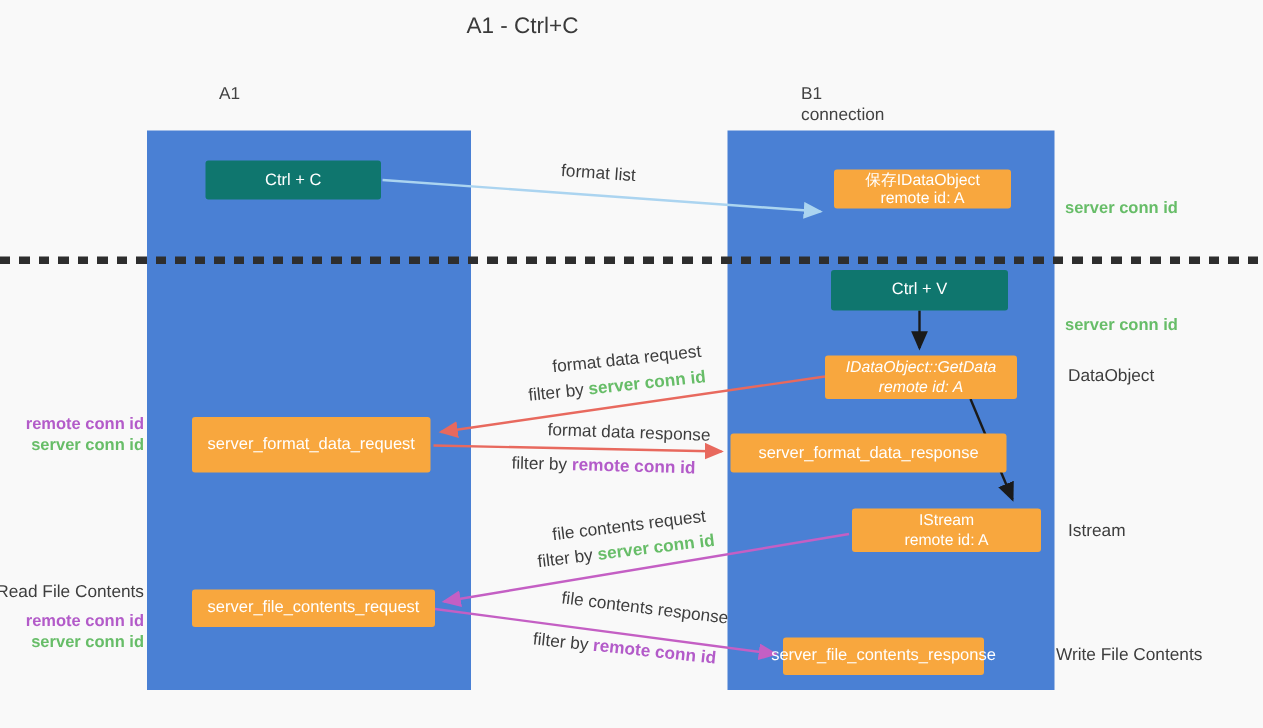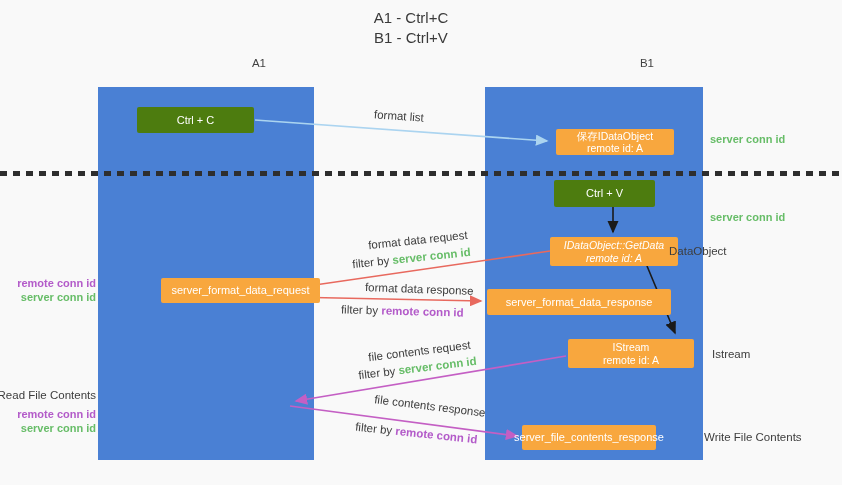--- a/index.html
+++ b/index.html
@@ -1,69 +1,69 @@
 <!DOCTYPE html>
 <html><head>
 <meta charset="utf-8">
 <style>
   html,body { margin:0; padding:0; background:#f9f9f9; }
   .stage {
     position:relative; width:842px; height:485px; background:#f9f9f9;
     font-family:"Liberation Sans", sans-serif; overflow:hidden;
   }
   .title {
-    position:absolute; left:311px; top:8px; width:200px; text-align:center;
+    position:absolute; left:311px; top:8px; width:200px; 
     font-size:15px; line-height:20px; color:#3a3a3a; z-index:2;
   }
   .lane { position:absolute; top:87px; height:373px; background:#4a80d4; z-index:0; }
   .lane-left  { left:98px;  width:216px; }
   .lane-right { left:485px; width:218px; }
   .lane-header {
-    position:absolute; top:56px; width:120px; text-align:right;
+    position:absolute; top:56px; width:120px; text-align:left;
     font-size:11.5px; line-height:14px; color:#424242; z-index:2;
   }
   .header-left  { left:146px; }
   .header-right { left:534px; }
   .divider {
     position:absolute; left:0; top:171px; width:842px; height:5px; z-index:3;
     background:repeating-linear-gradient(90deg,#2e2e2e 0 7px,transparent 7px 13px);
   }
   .node {
     position:absolute; display:flex; flex-direction:column; align-items:center;
     justify-content:center; color:#ffffff; text-align:center; border-radius:2px;
     z-index:2; font-size:11px; line-height:13px;
   }
   .node-2line { font-size:10.5px; line-height:12.5px; }
-  .green  { background:#4d7c0f; }
+  .green  { background:#0f766e; }
   .orange { background:#f8a73e; }
   .edge-label {
     position:absolute; font-size:11.5px; color:#3d3d3d; white-space:nowrap; z-index:2;
   }
   .side-label { position:absolute; font-size:11px; white-space:nowrap; z-index:2; color:#3d3d3d; }
   .side-plain { font-size:11.5px; }
   .align-right { right:746px; text-align:right; }
   .bold-green  { color:#67bd68; font-weight:bold; }
   .bold-purple { color:#b35bc9; font-weight:bold; }
   svg.arrows { position:absolute; left:0; top:0; z-index:1; }
 </style>
 </head>
 <body>
 
 <div class="stage">
 
   <div class="title">
     <div>A1 - Ctrl+C</div>
-    <div>B1 - Ctrl+V</div>
   </div>
 
   <div class="lane-header header-left">
     <div>A1</div>
   </div>
   <div class="lane-header header-right">
     <div>B1</div>
+    <div>connection</div>
   </div>
 
   <div class="lane lane-left"></div>
   <div class="lane lane-right"></div>
 
   <svg class="arrows" width="842" height="485" viewBox="0 0 842 485">
     <defs>
       <marker id="m-blue" markerWidth="9" markerHeight="7" refX="7" refY="3.5" orient="auto">
         <path d="M0,0 L8,3.5 L0,7 Z" fill="#abd4f0"></path>
       </marker>
@@ -85,47 +85,50 @@
     <line x1="566" y1="356" x2="296" y2="401" stroke="#c45fc4" stroke-width="1.6" marker-end="url(#m-magenta)"></line>
     <line x1="290" y1="406" x2="517" y2="436" stroke="#c45fc4" stroke-width="1.6" marker-end="url(#m-magenta)"></line>
   </svg>
 
   <div class="divider"></div>
 
   <div class="node green" style="left:137px; top:107px; width:117px; height:26px;">
     <span>Ctrl + C</span>
   </div>
 
-  <div class="node orange node-2line" style="left:556px; top:129px; width:118px; height:26px;">
+  <div class="node orange node-2line" style="left:556px; top:113px; width:118px; height:26px;">
     <span>保存IDataObject</span>
     <span>remote id: A</span>
   </div>
 
-  <div class="node green" style="left:554px; top:180px; width:101px; height:27px;">
+  <div class="node green" style="left:554px; top:180px; width:118px; height:27px;">
     <span>Ctrl + V</span>
   </div>
 
   <div class="node orange node-2line" style="left:550px; top:237px; width:128px; height:29px;font-style:italic;">
     <span>IDataObject::GetData</span>
     <span>remote id: A</span>
   </div>
 
-  <div class="node orange" style="left:128px; top:278px; width:159px; height:25px;margin-left:33px;">
+  <div class="node orange" style="left:128px; top:278px; width:159px; height:37px;">
     <span>server_format_data_request</span>
   </div>
 
   <div class="node orange" style="left:487px; top:289px; width:184px; height:26px;">
     <span>server_format_data_response</span>
   </div>
 
   <div class="node orange node-2line" style="left:568px; top:339px; width:126px; height:29px;">
     <span>IStream</span>
     <span>remote id: A</span>
   </div>
 
+  <div class="node orange" style="left:128px; top:393px; width:162px; height:25px;">
+    <span>server_file_contents_request</span>
+  </div>
 
   <div class="node orange" style="left:522px; top:425px; width:134px; height:25px;">
     <span>server_file_contents_response</span>
   </div>
 
   <div class="edge-label" style="left:374px; top:110px; transform:rotate(4deg);">format list</div>
 
   <div class="edge-label" style="left:368px; top:234px; transform:rotate(-6deg);">format data request</div>
   <div class="edge-label" style="left:352px; top:252px; transform:rotate(-6deg);">
     <span>filter by </span><span class="bold-green">server conn id</span>
@@ -147,17 +150,17 @@
   </div>
 
   <div class="side-label align-right bold-purple" style="top:277px;">remote conn id</div>
   <div class="side-label align-right bold-green" style="top:291px;">server conn id</div>
   <div class="side-label align-right side-plain" style="top:389px;">Read File Contents</div>
   <div class="side-label align-right bold-purple" style="top:408px;">remote conn id</div>
   <div class="side-label align-right bold-green" style="top:422px;">server conn id</div>
 
   <div class="side-label bold-green" style="left:710px; top:133px;">server conn id</div>
   <div class="side-label bold-green" style="left:710px; top:211px;">server conn id</div>
-  <div class="side-label side-plain" style="left:669px; top:245px;">DataObject</div>
+  <div class="side-label side-plain" style="left:712px; top:245px;">DataObject</div>
   <div class="side-label side-plain" style="left:712px; top:348px;">Istream</div>
   <div class="side-label side-plain" style="left:704px; top:431px;">Write File Contents</div>
 
 </div>
 
 </body></html>

